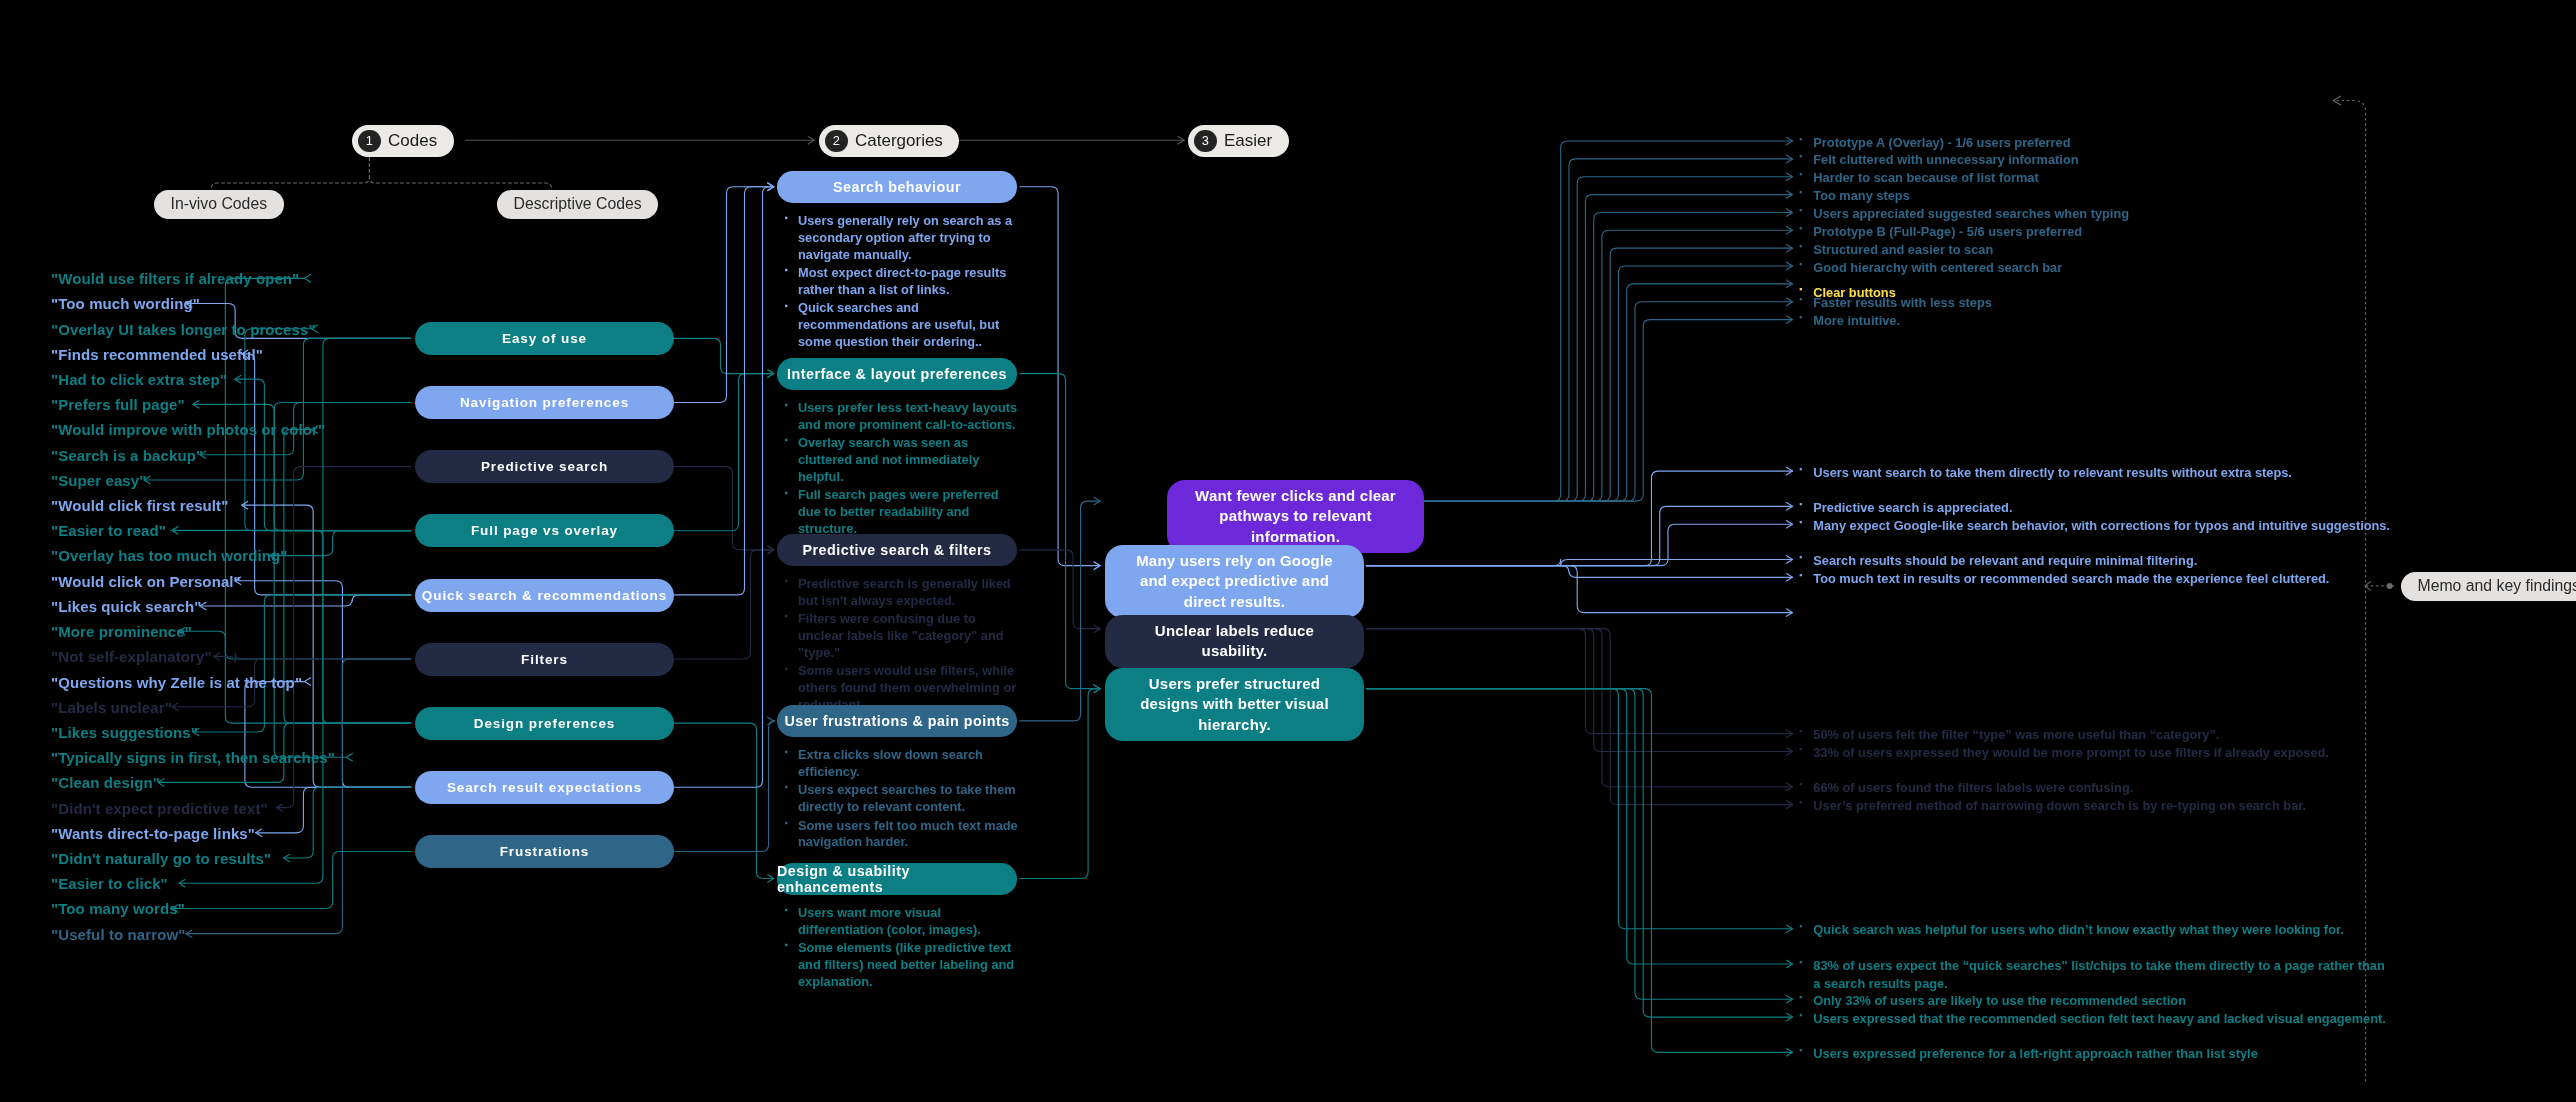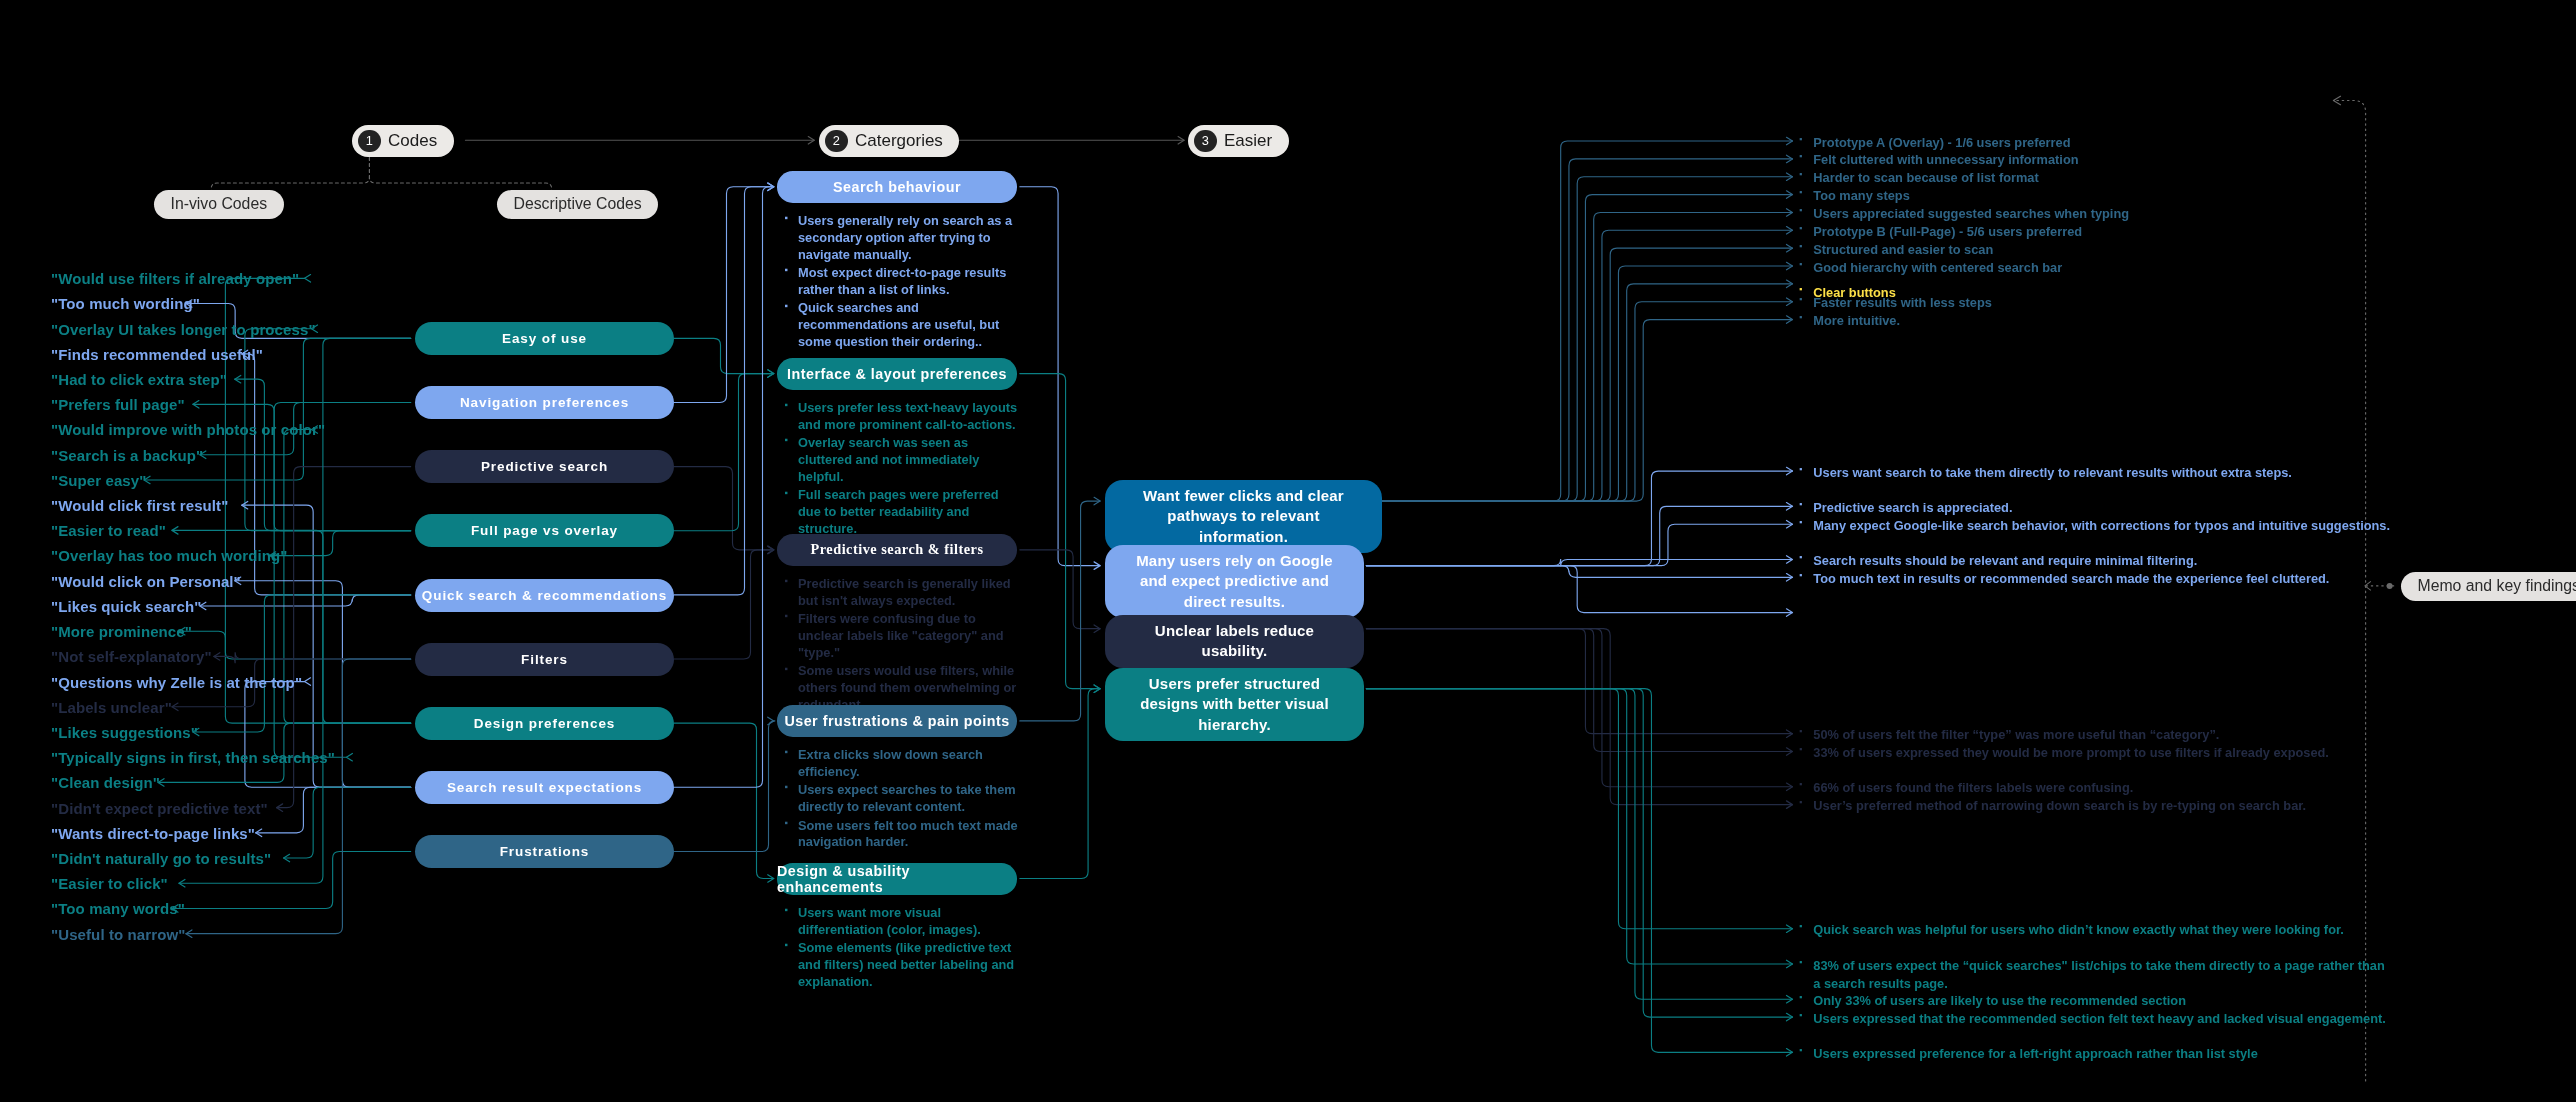--- a/index.html
+++ b/index.html
@@ -370,38 +370,38 @@
       <li>Users generally rely on search as a secondary option after trying to navigate manually.</li>
       <li>Most expect direct-to-page results rather than a list of links.</li>
       <li>Quick searches and recommendations are useful, but some question their ordering..</li>
     </ul>
     <div class="cat-head" style="left: 777px; top: 358px; width: 240px; background: rgb(11, 127, 132);">Interface &amp; layout preferences</div>
     <ul class="cat-list" style="left: 783px; top: 400px; width: 236px; color: rgb(11, 127, 132);">
       <li>Users prefer less text-heavy layouts and more prominent call-to-actions.</li>
       <li>Overlay search was seen as cluttered and not immediately helpful.</li>
       <li>Full search pages were preferred due to better readability and structure.</li>
     </ul>
-    <div class="cat-head" style="left: 777px; top: 534px; width: 240px; background: rgb(35, 43, 68); font-family: Liberation Serif, serif;">Predictive search &amp; filters</div>
+    <div class="cat-head" style="left: 777px; top: 534px; width: 240px; background: rgb(35, 43, 68);">Predictive search &amp; filters</div>
     <ul class="cat-list" style="left: 783px; top: 576px; width: 236px; color: rgb(35, 43, 68);">
       <li>Predictive search is generally liked but isn't always expected.</li>
       <li>Filters were confusing due to unclear labels like "category" and "type."</li>
       <li>Some users would use filters, while others found them overwhelming or redundant.</li>
     </ul>
     <div class="cat-head" style="left: 777px; top: 705px; width: 240px; background: rgb(47, 101, 135);">User frustrations &amp; pain points</div>
     <ul class="cat-list" style="left: 783px; top: 747px; width: 236px; color: rgb(47, 101, 135);">
       <li>Extra clicks slow down search efficiency.</li>
       <li>Users expect searches to take them directly to relevant content.</li>
       <li>Some users felt too much text made navigation harder.</li>
     </ul>
     <div class="cat-head" style="left: 777px; top: 863px; width: 240px; background: rgb(11, 127, 132);">Design &amp; usability enhancements</div>
     <ul class="cat-list" style="left: 783px; top: 905px; width: 236px; color: rgb(11, 127, 132);">
       <li>Users want more visual differentiation (color, images).</li>
       <li>Some elements (like predictive text and filters) need better labeling and explanation.</li>
     </ul>
-    <div class="theme-pill" style="left: 1105px; top: 480px; width: 277px; min-height: 42px; background: #0369a1;">Want fewer clicks and clear pathways to relevant information.</div>
+    <div class="theme-pill" style="left: 1167px; top: 480px; width: 257px; min-height: 42px; background: #6d28d9;">Want fewer clicks and clear pathways to relevant information.</div>
     <div class="theme-pill" style="left: 1105px; top: 545px; width: 259px; min-height: 42px; background: rgb(126, 167, 239);">Many users rely on Google and expect predictive and direct results.</div>
     <div class="theme-pill" style="left: 1105px; top: 615px; width: 259px; min-height: 27px; background: rgb(35, 43, 68);">Unclear labels reduce usability.</div>
     <div class="theme-pill" style="left: 1105px; top: 668px; width: 259px; min-height: 42px; background: rgb(11, 127, 132);">Users prefer structured designs with better visual hierarchy.</div>
     <div class="finding" style="left: 1799px; top: 134px; width: 675px; color: rgb(47, 101, 135);">Prototype A (Overlay) - 1/6 users preferred</div>
     <div class="finding" style="left: 1799px; top: 151px; width: 675px; color: rgb(47, 101, 135);">Felt cluttered with unnecessary information</div>
     <div class="finding" style="left: 1799px; top: 169px; width: 675px; color: rgb(47, 101, 135);">Harder to scan because of list format</div>
     <div class="finding" style="left: 1799px; top: 187px; width: 675px; color: rgb(47, 101, 135);">Too many steps</div>
     <div class="finding" style="left: 1799px; top: 205px; width: 675px; color: rgb(47, 101, 135);">Users appreciated suggested searches when typing</div>
     <div class="finding" style="left: 1799px; top: 223px; width: 675px; color: rgb(47, 101, 135);">Prototype B (Full-Page) - 5/6 users preferred</div>
     <div class="finding" style="left: 1799px; top: 241px; width: 675px; color: rgb(47, 101, 135);">Structured and easier to scan</div>

